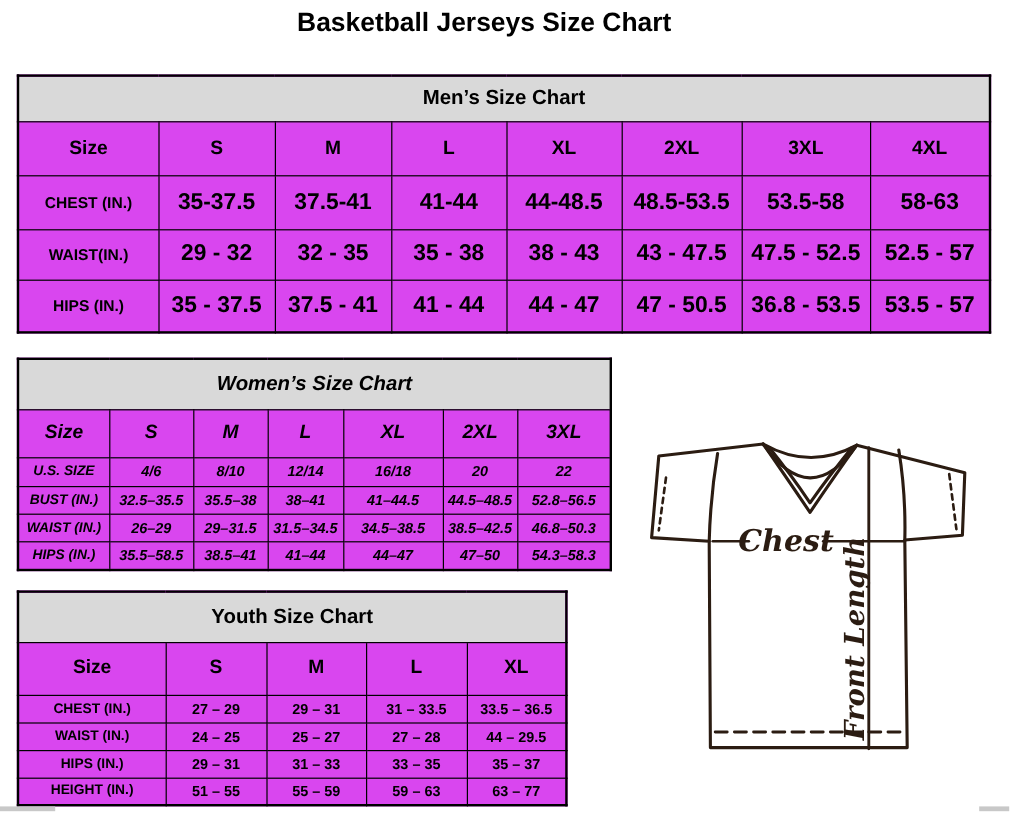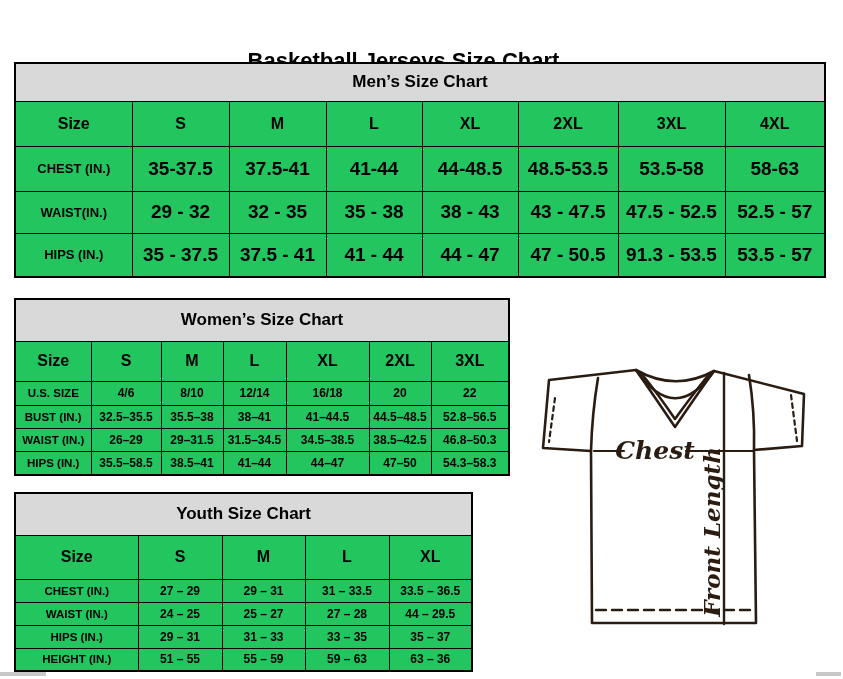--- a/index.html
+++ b/index.html
@@ -3,40 +3,40 @@
 <meta charset="utf-8">
 <style>
   * { margin:0; padding:0; box-sizing:border-box; }
   html,body { width:843px; height:679px; }
   body {
     position:relative; background:#ffffff; overflow:hidden;
     font-family:"Liberation Sans", sans-serif; color:#000;
   }
   .page-title {
     position:absolute; top:6px; left:0; width:807px;
-    text-align:center; font-size:22px; font-weight:bold;margin-top:42px;
+    text-align:center; font-size:22px; font-weight:bold;
   }
   table.tbl {
     position:absolute; border-collapse:collapse; table-layout:fixed;
-    border:2px solid #000; background:#22c55e;
+    border:2px solid #000; background:#d946ef;
   }
   table.tbl td {
     border:1px solid #000; text-align:center; vertical-align:middle;
     font-weight:bold; padding:0; overflow:hidden; white-space:nowrap;
   }
   td.title-cell { background:#d9d9d9; font-size:17px; }
   td.hdr  { font-size:16px;margin-left:16px; }
   #mens-table  td.lbl { font-size:13px; }
   #mens-table  td.val { font-size:19px; }
   #womens-table td.lbl, #youth-table td.lbl { font-size:11.5px; }
   #womens-table td.val, #youth-table td.val { font-size:12px;text-align:center; }
   tr.rh38{height:38px} tr.rh40{height:40px} tr.rh42{height:42px}
   tr.rh44{height:44px} tr.rh45{height:45px} tr.rh23{height:23px} tr.rh24{height:24px}
   #mens-table   { left:14px; top:62px;  width:810px; }
-  #womens-table { left:14px; top:298px; width:494px; }
+  #womens-table { left:14px; top:298px; width:494px;font-style:italic; }
   #youth-table  { left:14px; top:492px; width:457px;padding-left:32px; }
   .jersey-wrap { position:absolute; left:534px; top:362px; width:282px; height:300px; }
   .scroll-frag { position:absolute; height:4px; background:#c8c8c8; }
   .scroll-frag.left  { left:0;     top:672px; width:46px; }
   .scroll-frag.right { left:816px; top:672px; width:25px; }
 </style>
 </head>
 <body>
 
 <div class="page-title">Basketball Jerseys Size Chart</div>
@@ -86,21 +86,21 @@
     <td class="val">47.5 - 52.5</td>
     <td class="val">52.5 - 57</td>
   </tr>
   <tr class="rh44">
     <td class="lbl">HIPS (IN.)</td>
     <td class="val">35 - 37.5</td>
     <td class="val">37.5 - 41</td>
     <td class="val">41 - 44</td>
     <td class="val">44 - 47</td>
     <td class="val">47 - 50.5</td>
-    <td class="val">91.3 - 53.5</td>
+    <td class="val">36.8 - 53.5</td>
     <td class="val">53.5 - 57</td>
   </tr>
 </tbody>
   </table>
 
 <table class="tbl" id="womens-table">
   <colgroup>
     <col style="width:76px">
       <col style="width:70px">
       <col style="width:62px">
@@ -199,21 +199,21 @@
     <td class="val">29 – 31</td>
     <td class="val">31 – 33</td>
     <td class="val">33 – 35</td>
     <td class="val">35 – 37</td>
   </tr>
   <tr class="rh23">
     <td class="lbl">HEIGHT (IN.)</td>
     <td class="val">51 – 55</td>
     <td class="val">55 – 59</td>
     <td class="val">59 – 63</td>
-    <td class="val">63 – 36</td>
+    <td class="val">63 – 77</td>
   </tr>
 </tbody>
   </table>
 
 <div class="jersey-wrap">
   <svg width="282" height="300" viewBox="0 0 282 300">
     <g fill="none" stroke="#2b1c12" stroke-width="2.6" stroke-linejoin="round" stroke-linecap="round">
 
       <path fill="#ffffff" d="M102,8 L15,18 L9,86 L57,89 L58,261 L222,261 L220,88 L268,84 L270,32 L180,9
                Q162,34 141,65 Q120,34 102,8 Z"></path>

